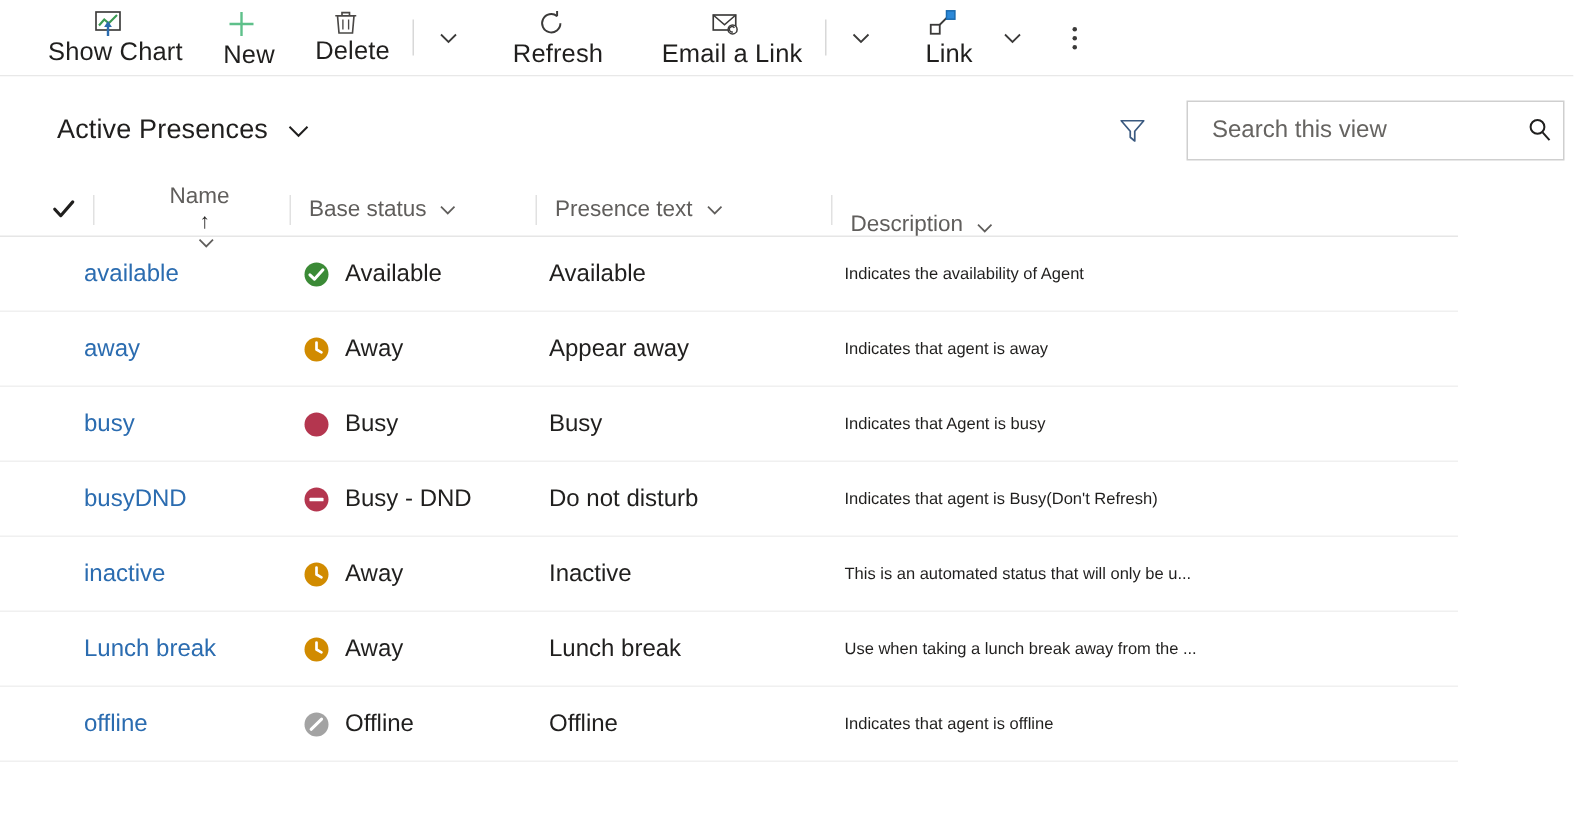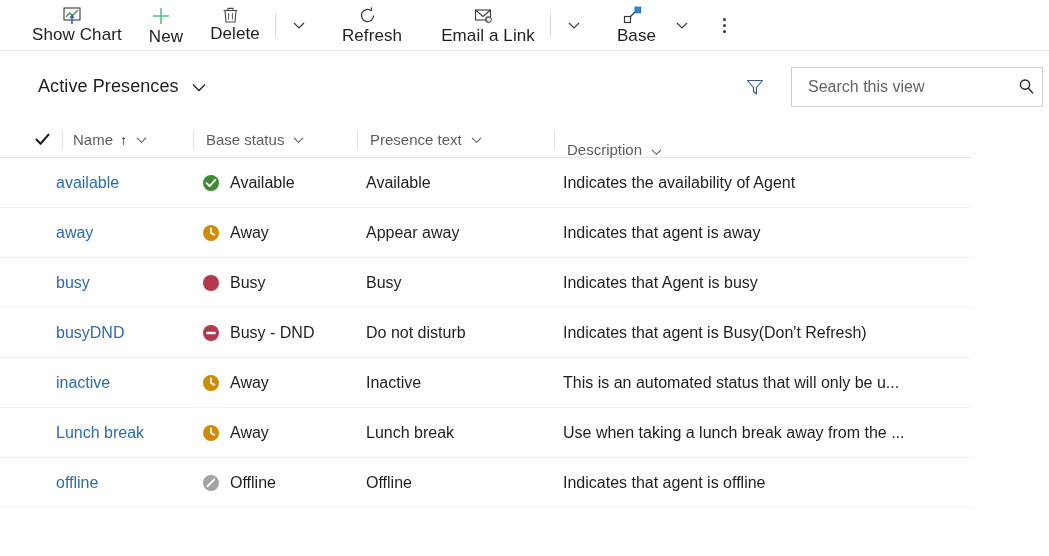--- a/index.html
+++ b/index.html
@@ -155,21 +155,21 @@
     width: 164px; min-width: 164px;
     display: flex; align-items: center; gap: 10px;
   }
   .cell-base .base-label { font-size: 16px; color: #201f1e; white-space: nowrap; }
   .cell-presence {
     width: 197px; min-width: 197px;
     font-size: 16px; color: #201f1e; white-space: nowrap;
   }
   .cell-desc {
     flex: 1;
-    font-size: 16px; color: #201f1e;
+    font-size: 11px; color: #201f1e;
     white-space: nowrap; overflow: hidden;
     padding-right: 8px;
   }
   .status-ico { width: 18px; height: 18px; display: block; flex: none; }
 </style>
 </head>
 <body>
 
 <div id="command-bar">
 
@@ -247,21 +247,21 @@
   </div>
 
   <div class="cmd" style="margin-left:8px;">
     <span class="cmd-ico">
       <svg width="21" height="21" viewBox="0 0 21 21">
         <rect x="2.5" y="11.5" width="6" height="6" fill="none" stroke="#3b3a39" stroke-width="1.2"></rect>
         <line x1="8.5" y1="11.5" x2="13.5" y2="6.5" stroke="#3b3a39" stroke-width="1.2"></line>
         <rect x="13" y="2.2" width="5.6" height="5.6" fill="#2b88d8" stroke="#1a6bb0" stroke-width="1"></rect>
       </svg>
     </span>
-    <span class="cmd-label">Base</span>
+    <span class="cmd-label">Link</span>
   </div>
 
   <div class="chev-btn">
     <svg width="14" height="14" viewBox="0 0 14 14">
       <polyline points="2,5 7,10 12,5" fill="none" stroke="#3b3a39" stroke-width="1.2"></polyline>
     </svg>
   </div>
 
   <div class="ellipsis-btn">
     <i></i>
@@ -302,21 +302,21 @@
 <div id="grid">
 
   <div id="grid-head">
     <div id="select-all-cell">
       <svg width="17" height="17" viewBox="0 0 17 17">
         <polyline points="2.5,8.5 6.5,12.8 14.5,3.6" fill="none" stroke="#201f1e" stroke-width="2.1" stroke-linecap="round" stroke-linejoin="round"></polyline>
       </svg>
     </div>
 
     <div class="th-divider" style="margin-left:6px;"></div>
-    <div class="th" style="width:130px; padding-left:10px;">
+    <div class="th" style="width:130px; padding-left:10px;flex-direction:column;">
       <span class="th-label">Name</span>
       <span class="sort-arrow">↑</span>
       <span class="th-chev">
         <svg width="13" height="13" viewBox="0 0 13 13">
           <polyline points="2,4.8 6.5,9.3 11,4.8" fill="none" stroke="#605e5c" stroke-width="1.15"></polyline>
         </svg>
       </span>
     </div>
 
     <div class="th-divider"></div>

